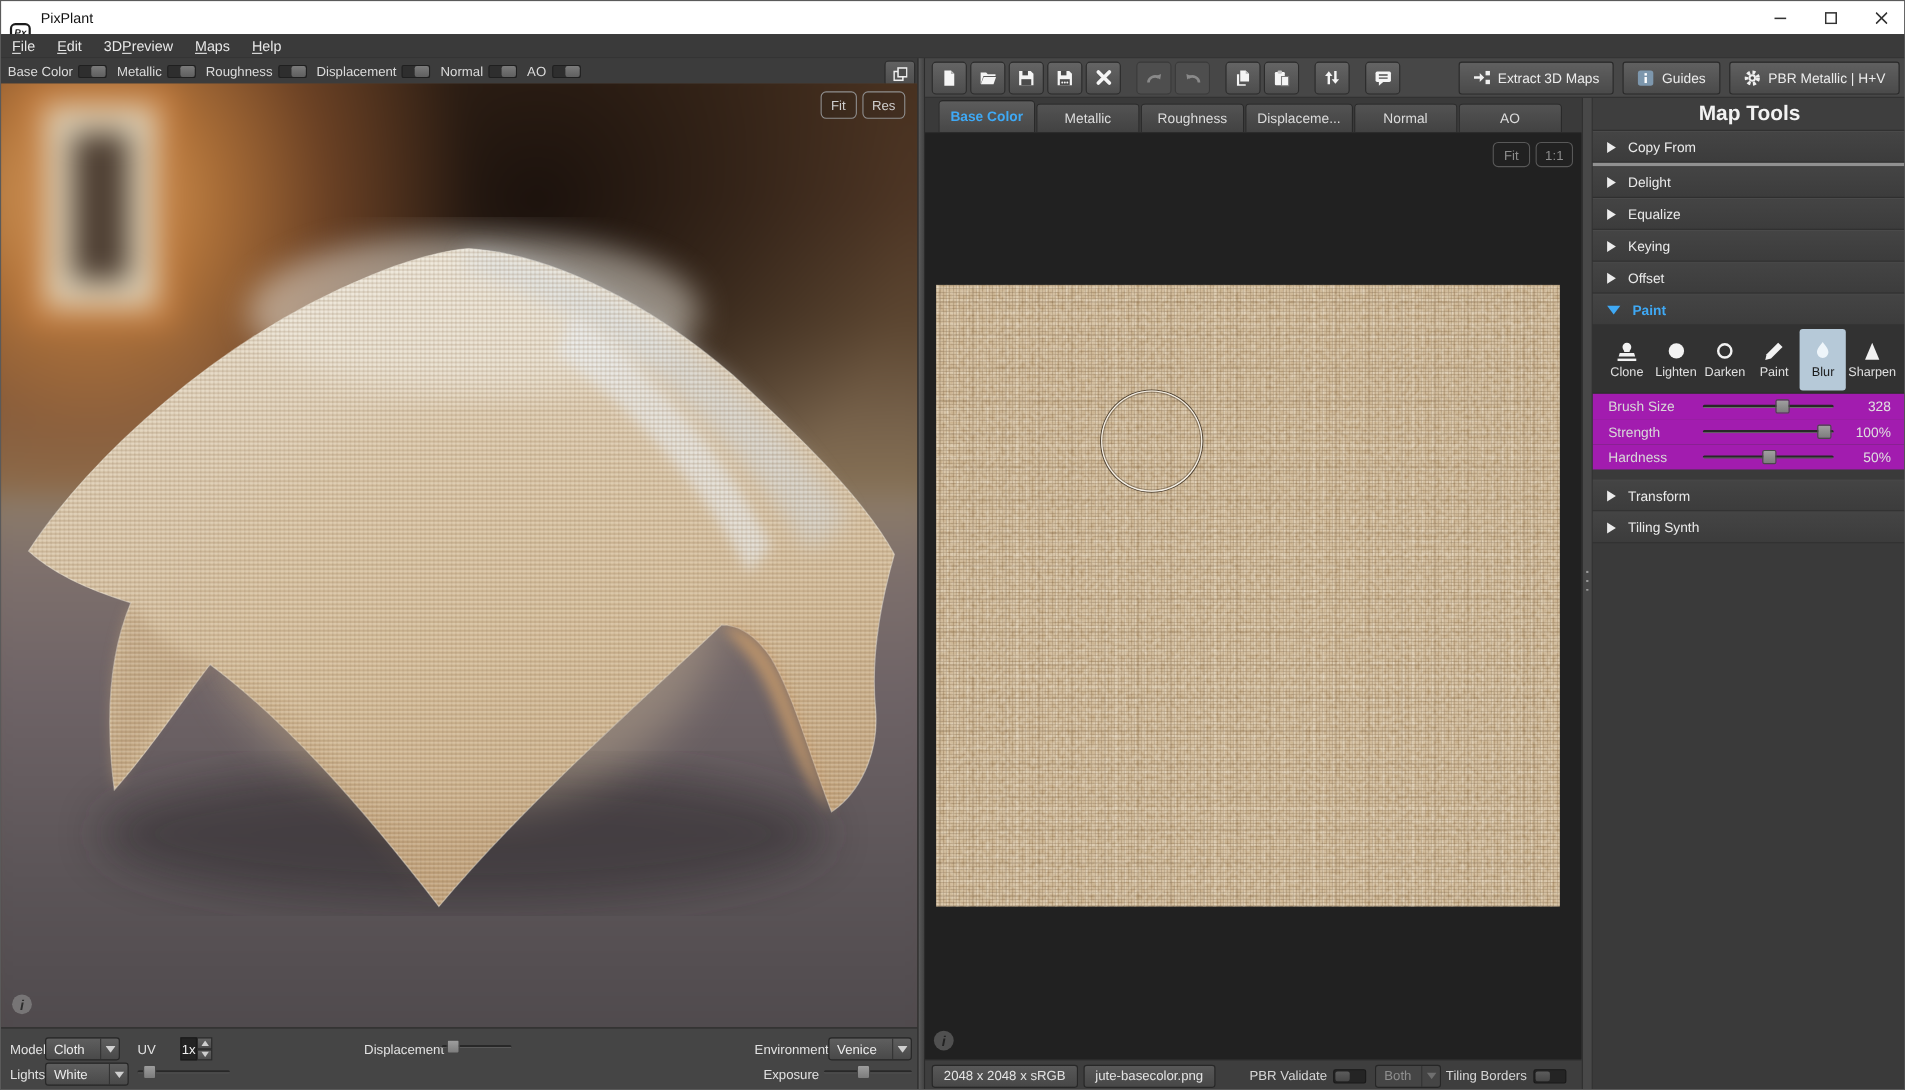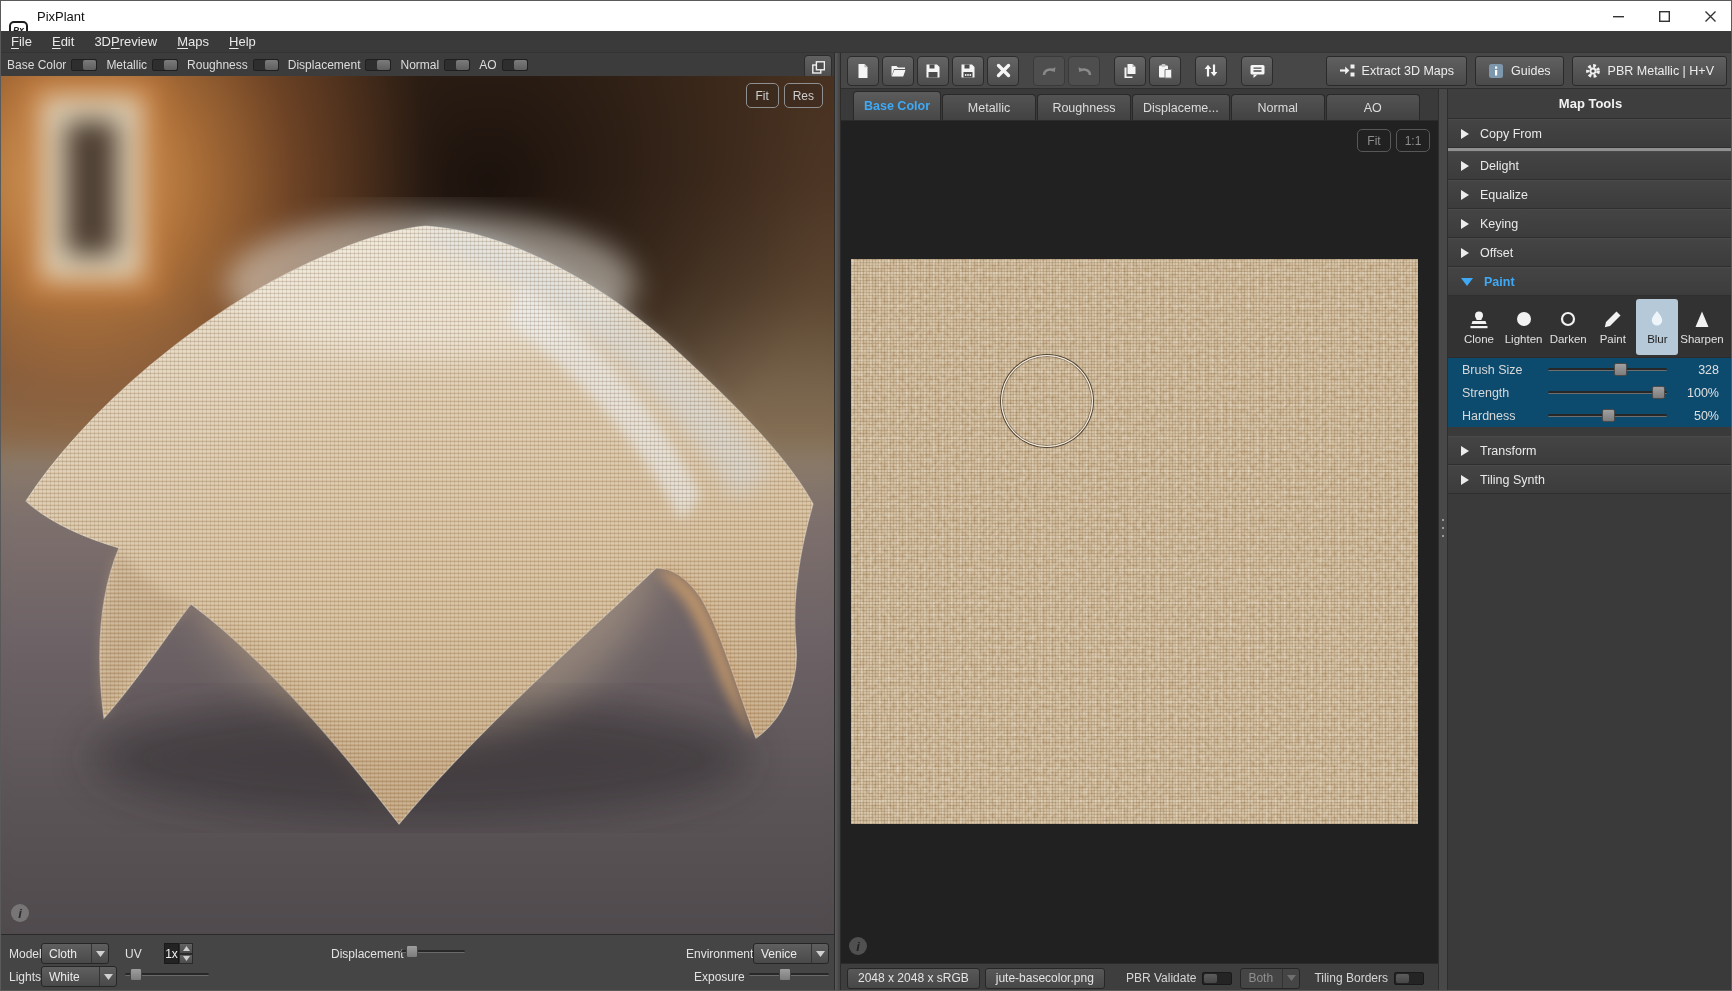--- a/index.html
+++ b/index.html
@@ -101,40 +101,40 @@
   .viewer-btns{position:absolute;top:8px;right:8px;display:flex;gap:5px;}
   .dim-btn{min-width:34px;height:23px;padding:0 7px;border:1px solid #585858;border-radius:5px;background:transparent;
     color:#8d8d8d;font-size:12px;display:flex;align-items:center;justify-content:center;}
   .viewer .info-badge{left:8px;bottom:8px;background:rgba(120,120,120,0.55);color:#222;}
   .status{height:29px;background:#3e3e3e;border-top:1px solid #2b2b2b;display:flex;align-items:center;padding:0 6px;font-size:12px;color:#d6d6d6;}
   .status-btn{height:21px;padding:0 10px;margin-right:5px;background:linear-gradient(#585858,#474747);border:1px solid #272727;
     border-radius:3px;color:#e4e4e4;display:flex;align-items:center;font-size:12px;}
   .status .spacer{flex:1;}
   .sw{width:30px;height:13px;background:#242424;border:1px solid #191919;border-radius:2px;position:relative;margin:0 8px 0 6px;}
   .sw .knob{position:absolute;left:1px;top:1px;width:13px;height:9px;background:linear-gradient(#5c5c5c,#474747);border-radius:2px;}
-  .dropdown.disabled{position:static;width:60px;background:#454545;color:#8f8f8f;margin-right:14px;}
+  .dropdown.disabled{position:static;width:60px;background:#454545;color:#8f8f8f;margin-right:4px;}
   .dropdown.disabled .dtext{color:#8f8f8f;}
 
   
   .map-panel{position:absolute;left:1447px;top:88px;width:285px;height:903px;background:#3a3a3a;display:flex;flex-direction:column;}
   .mt-title{height:30px;background:#3e3e3e;border-bottom:1px solid #2e2e2e;display:flex;align-items:center;justify-content:center;
-    font-size:13px;font-weight:bold;color:#f2f2f2;}
+    font-size:19px;font-weight:bold;color:#f2f2f2;}
   .mt-section{height:29px;background:linear-gradient(#444444,#3c3c3c);border-top:1px solid #4a4a4a;border-bottom:1px solid #2f2f2f;
     display:flex;align-items:center;padding-left:13px;gap:11px;}
   .mt-section .arrow-r{width:0;height:0;border-left:8px solid #ececec;border-top:5.5px solid transparent;border-bottom:5.5px solid transparent;}
   .mt-section .arrow-d{width:0;height:0;border-top:8px solid #3fa9f5;border-left:6.5px solid transparent;border-right:6.5px solid transparent;}
   .mt-section .slabel{font-size:12.5px;color:#eaeaea;}
   .mt-section.expanded .slabel{color:#3fa9f5;font-weight:bold;}
   .mt-sep{height:3px;background:#919191;}
   .tools-strip{height:62px;background:#323232;border-bottom:1px solid #2c2c2c;display:flex;align-items:center;justify-content:space-between;padding:0 10px;}
   .tool{width:42px;height:56px;display:flex;flex-direction:column;align-items:center;justify-content:center;gap:2px;border-radius:3px;}
   .tool .tlabel{font-size:11.5px;color:#e0e0e0;}
   .tool.selected{background:#b6c9d8;}
   .tool.selected .tlabel{color:#1b1b1b;}
-  .slider-row{height:23px;display:flex;align-items:center;padding:0 14px;background:#0c4a6e;}
+  .slider-row{height:23px;display:flex;align-items:center;padding:0 14px;background:#a21caf;}
   .slider-row .rlabel{width:86px;font-size:12.5px;color:#d8d8d8;}
   .slider-row .rtrack{flex:1;height:13px;position:relative;margin-right:10px;}
   .slider-row .rtrack .track{position:absolute;left:0;right:0;top:5px;height:3px;background:#272727;border-bottom:1px solid #6e6e6e;border-radius:2px;}
   .slider-row .rtrack .thumb{position:absolute;top:0;width:13px;height:13px;background:linear-gradient(#a0a0a0,#7d7d7d);border:1px solid #4a4a4a;border-radius:2px;}
   .slider-row .rvalue{width:42px;text-align:right;font-size:12.5px;color:#e0e0e0;}
   .mt-gap{height:9px;background:#3a3a3a;}
   .mt-rest{flex:1;background:#3a3a3a;}
 </style>
 </head>
 <body>

